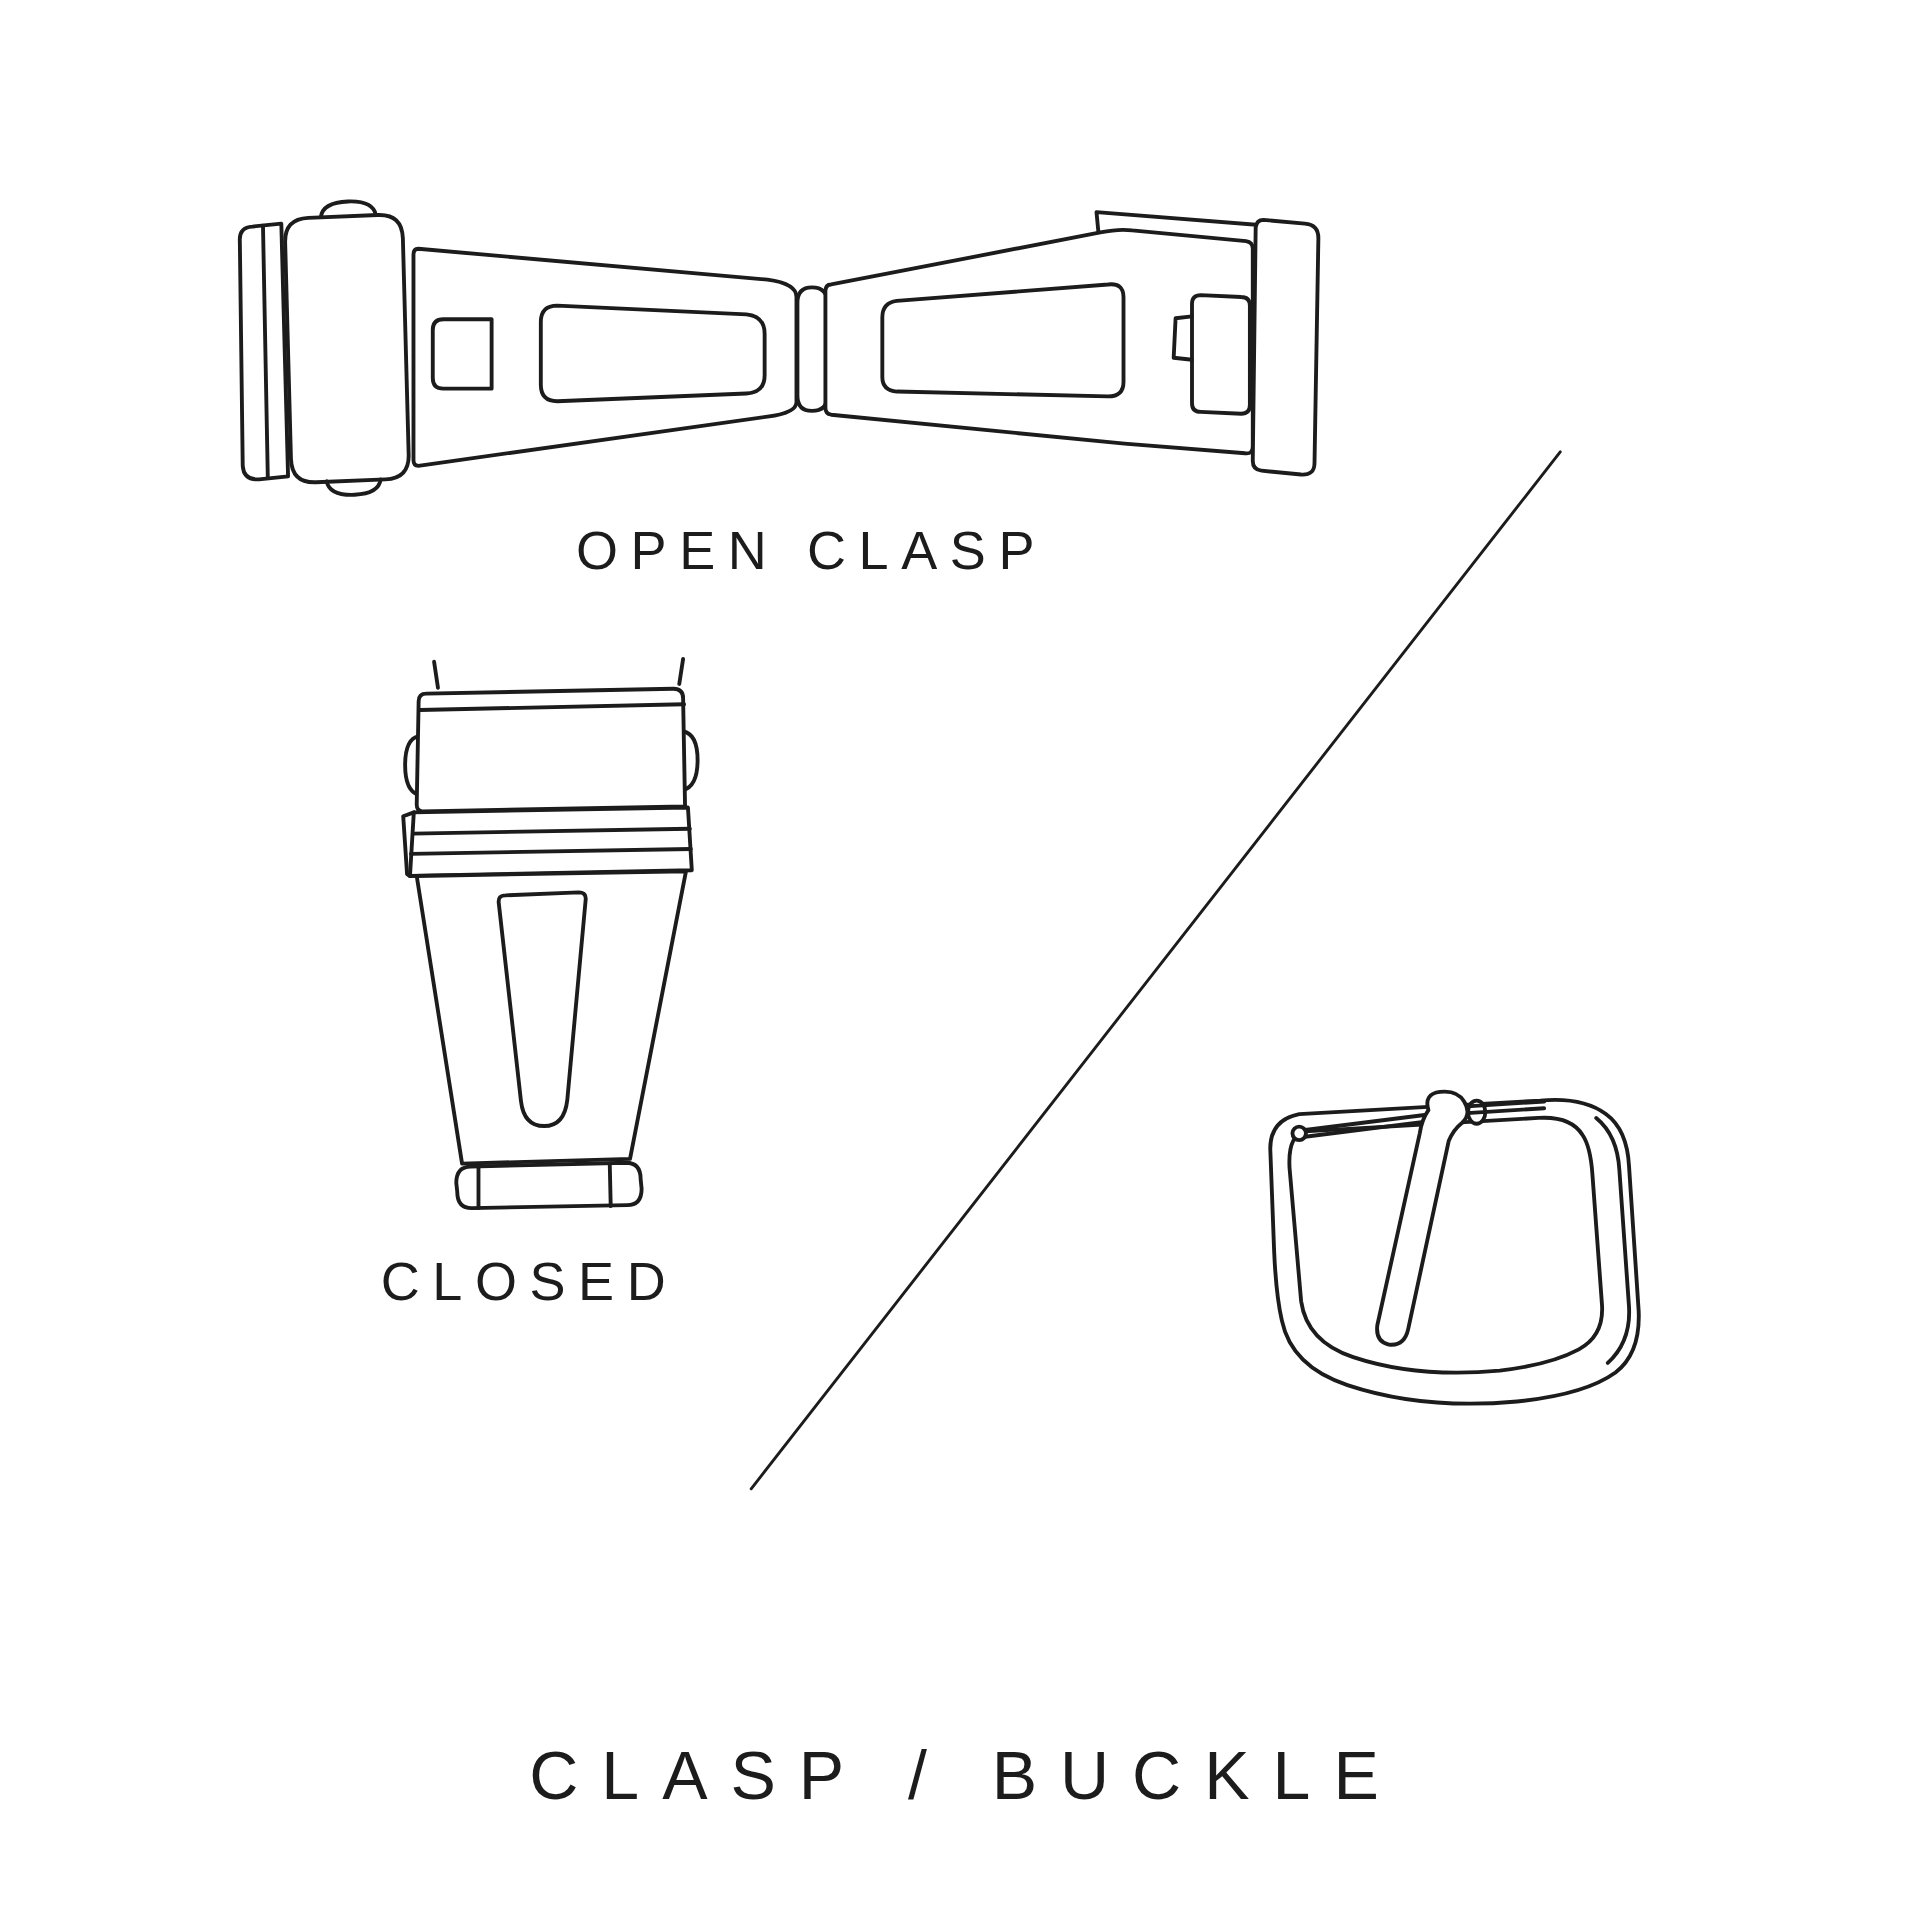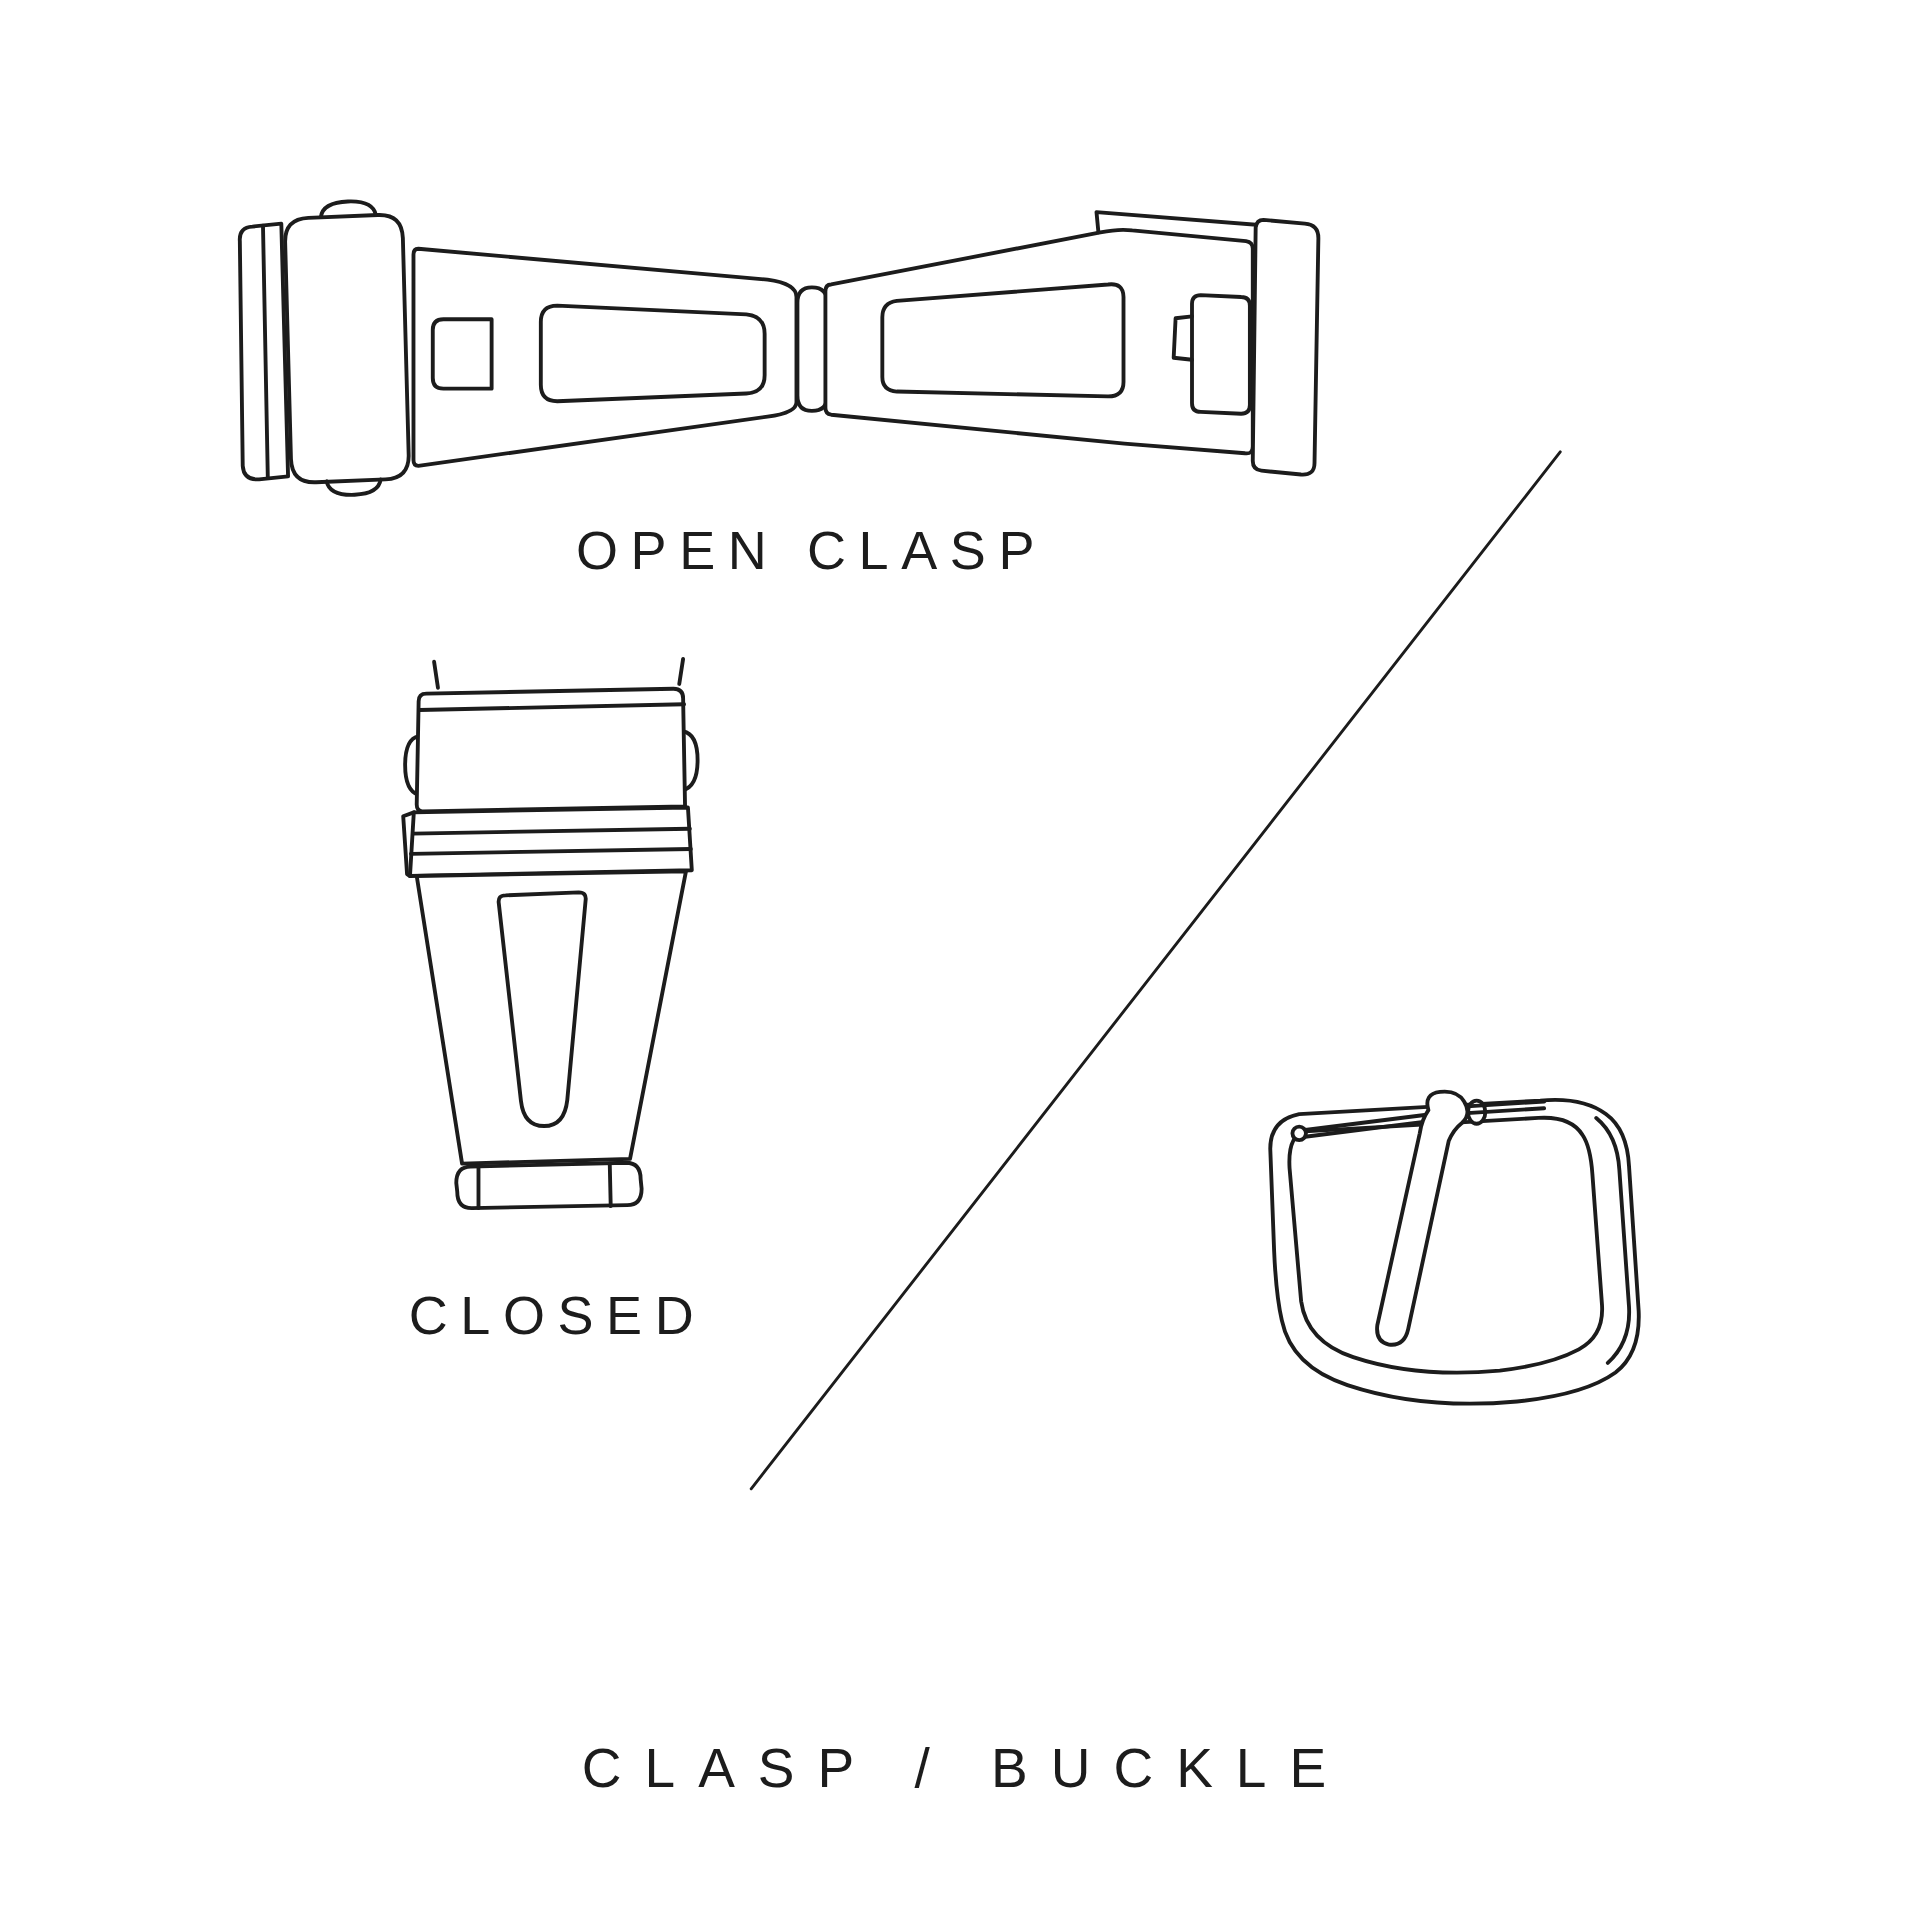--- a/index.html
+++ b/index.html
@@ -28,21 +28,21 @@
     color: var(--ink, #1c1c1c);
     font-weight: 400;
     white-space: nowrap;
   }
   .title {
     position: absolute;
     left: 0;
     width: 1931px;
     top: 1736px;
     text-align: center;
-    font-size: 55px;
+    font-size: 68px;
     letter-spacing: 23px;
     color: var(--ink, #1c1c1c);
     font-weight: 400;
     white-space: nowrap;
   }
   svg .ln {
     stroke: currentColor;
     stroke-width: 4;
     stroke-linecap: round;
     stroke-linejoin: round;
@@ -119,21 +119,21 @@
       </g>
 
       <g>
         <path class="fw" d="M 93 530 L 254 526 Q 269 526 269 543 L 270 553 Q 270 570 255 570 L 94 573 Q 79 573 79 556 L 78 547 Q 78 530 93 530 Z"></path>
         <path d="M 237 527 L 238 571"></path>
         <path d="M 101 530 L 101 573"></path>
       </g>
     </g>
   </svg>
 
-  <div class="caption" style="left:268px; top:1250px; width:579px;margin-top:34px;">CLOSED</div>
+  <div class="caption" style="left:240px; top:1250px; width:579px;">CLOSED</div>
 
   <svg class="fig" style="left:0; top:0;" width="1931" height="1931" viewBox="0 0 2000 2000">
     <line class="ln thin" x1="1616" y1="468" x2="778" y2="1542"></line>
   </svg>
 
   <svg class="fig" style="left:1241px; top:1089px;" width="425" height="352" viewBox="0 0 440 365">
     <g class="ln">
 
       <path class="fw" d="M 60 26 L 310 12 Q 354 8 378 26 Q 400 42 402 80 L 412 230 Q 414 274 388 294 Q 356 317 286 324 Q 188 333 110 307 Q 52 288 42 240 Q 36 214 34 168 L 30 62 Q 30 32 60 26 Z"></path>
 

